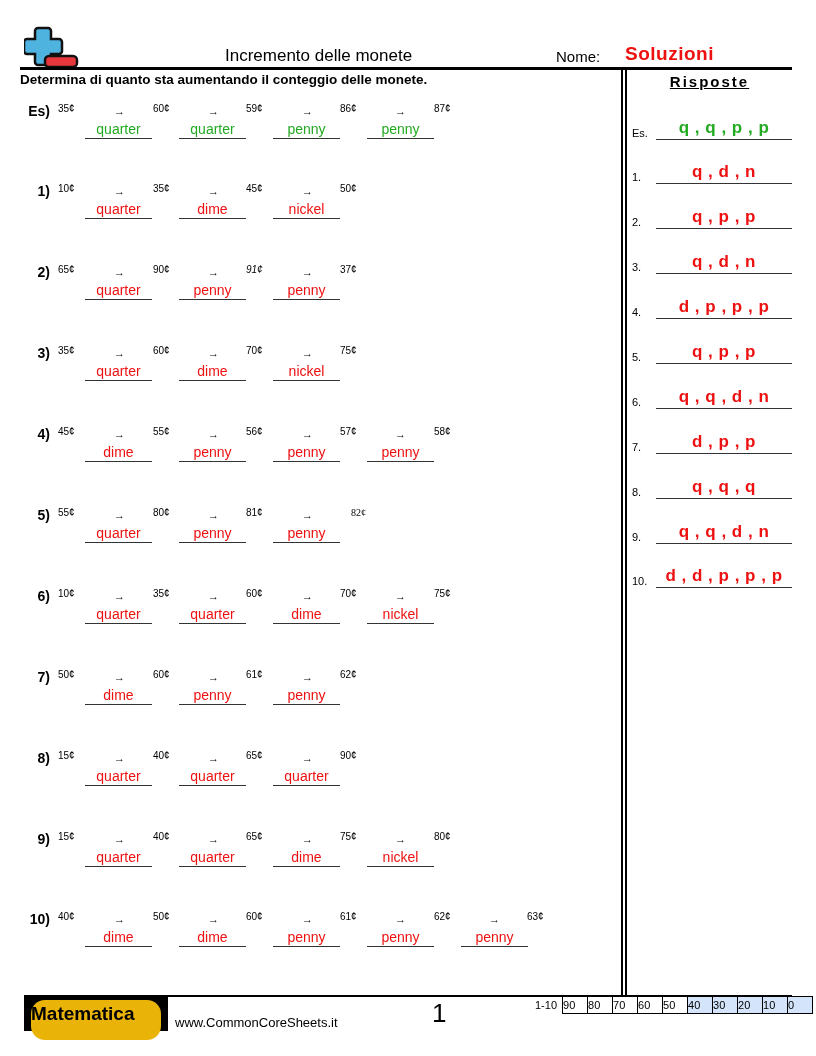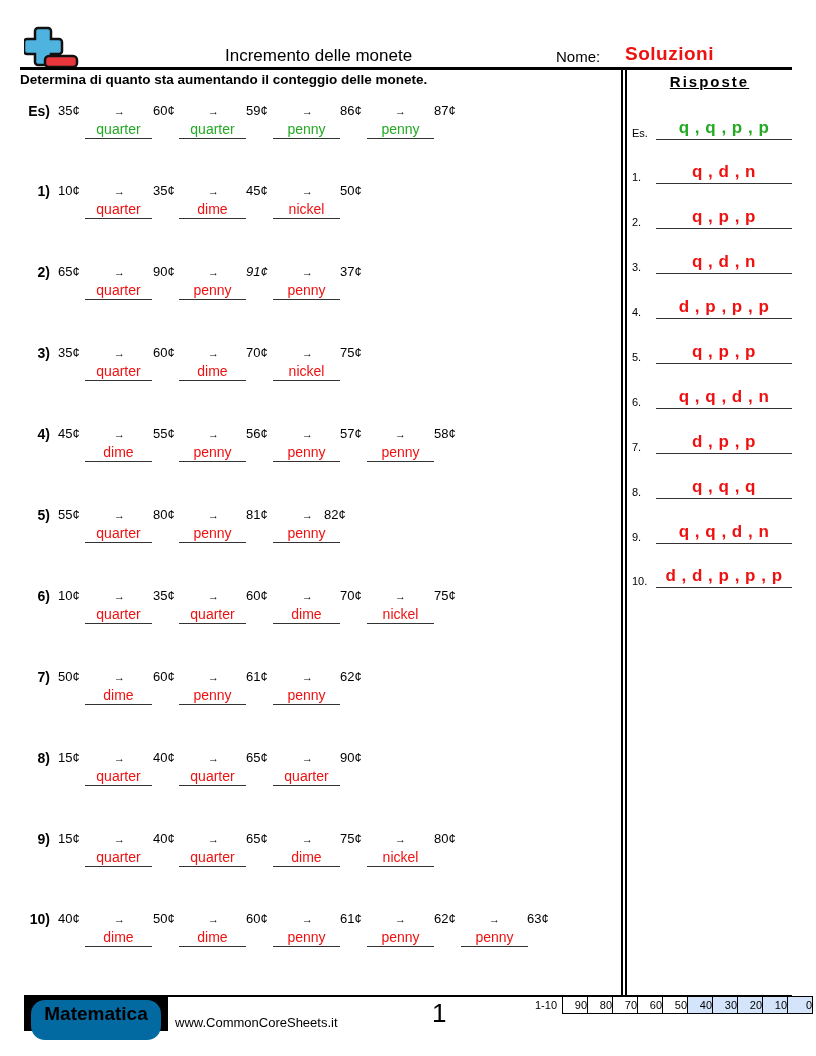--- a/index.html
+++ b/index.html
@@ -10,39 +10,39 @@
   .nome-label{left:556px;top:48px;font-size:15px;}
   .nome-value{left:625px;top:43px;font-size:19px;font-weight:bold;color:#ee1111;letter-spacing:0.5px;}
   .topline{left:20px;top:67px;width:772px;height:3px;background:#000;}
   .instructions{left:20px;top:72px;font-size:13.5px;font-weight:bold;}
   .vline1{left:621px;top:67px;width:2px;height:930px;background:#000;}
   .vline2{left:625px;top:67px;width:2px;height:930px;background:#000;}
   .risposte{left:627px;top:73px;width:165px;text-align:center;font-size:15px;font-weight:bold;letter-spacing:2px;}
   .risposte span{text-decoration:underline;}
   .row{position:absolute;left:0;width:620px;height:50px;}
   .rnum{position:absolute;left:20px;width:30px;text-align:right;font-weight:bold;font-size:14px;top:0;}
-  .val{position:absolute;top:0;font-size:13px;}
+  .val{position:absolute;top:0;font-size:10px;}
   .arrow{position:absolute;top:0;font-size:11px;line-height:17px;}
   .lab{position:absolute;top:18px;width:67px;height:17px;border-bottom:1.5px solid #333;text-align:center;font-size:14px;line-height:17px;}
   .lab.green{color:#22aa22;}
   .lab.red{color:#ee1111;}
   .ans{position:absolute;left:630px;width:162px;height:22px;}
   .ans .n{position:absolute;left:2px;bottom:1px;font-size:11px;}
   .ans .line{position:absolute;left:26px;right:0;bottom:0;height:1px;border-bottom:1.5px solid #333;text-align:center;font-size:17px;font-weight:bold;line-height:20px;letter-spacing:0.5px;}
   .ans .line.green{color:#22aa22;}
   .ans .line.red{color:#ee1111;}
   .ans .line span{position:relative;top:-20px;}
   .bottomline{left:168px;top:995px;width:624px;height:1.5px;background:#000;}
   .brandbox{left:24px;top:995px;width:144px;height:36px;background:#000;}
-  .brandpill{left:31px;top:1000px;width:130px;height:40px;background:#0369a1;border-radius:14px;text-align:center;font-weight:bold;font-size:19px;line-height:28px;}
+  .brandpill{left:31px;top:1000px;width:130px;height:40px;background:#eab308;border-radius:14px;font-weight:bold;font-size:19px;line-height:28px;}
   .site{left:175px;top:1015px;font-size:13px;}
   .pagenum{left:432px;top:998px;font-size:26px;}
   .score{left:530px;top:996px;height:18px;display:flex;font-size:11px;}
   .score .lbl{padding:0 5px;line-height:18px;}
-  .score .cell{width:24px;border:1px solid #000;border-left:none;text-align:right;line-height:16px;}
+  .score .cell{width:24px;border:1px solid #000;border-left:none;text-align:left;line-height:16px;}
   .score .cell.first{border-left:1px solid #000;}
   .score .cell.blue{background:#d4e4fa;}
 </style>
 </head>
 <body>
 
 <svg class="abs logo" viewBox="0 0 56 42">
   <path d="M14 2 h10 a3 3 0 0 1 3 3 v8 h8 a3 3 0 0 1 3 3 v9 a3 3 0 0 1 -3 3 h-8 v8 a3 3 0 0 1 -3 3 h-10 a3 3 0 0 1 -3 -3 v-8 h-8 a3 3 0 0 1 -3 -3 v-9 a3 3 0 0 1 3 -3 h8 v-8 a3 3 0 0 1 3 -3 z" fill="#4fb3e0" stroke="#111" stroke-width="2.5"></path>
   <rect x="21" y="30" width="32" height="11" rx="4" fill="#e8373c" stroke="#111" stroke-width="2.5"></rect>
 </svg>
@@ -128,21 +128,21 @@
       <span class="lab red" style="left: 367px;">penny</span>
     </div>
     <div class="row" style="top: 507px;">
       <span class="rnum">5)</span>
       <span class="val" style="left: 58px;">55¢</span>
       <span class="arrow" style="left: 114px;">→</span>
       <span class="val" style="left: 153px;">80¢</span>
       <span class="arrow" style="left: 208px;">→</span>
       <span class="val" style="left: 246px;">81¢</span>
       <span class="arrow" style="left: 302px;">→</span>
-      <span class="val" style="left: 324px;">82¢</span>
+      <span class="val" style="left: 351px; font-family: Liberation Serif, serif;">82¢</span>
       <span class="lab red" style="left: 85px;">quarter</span>
       <span class="lab red" style="left: 179px;">penny</span>
       <span class="lab red" style="left: 273px;">penny</span>
     </div>
     <div class="row" style="top: 588px;">
       <span class="rnum">6)</span>
       <span class="val" style="left: 58px;">10¢</span>
       <span class="arrow" style="left: 114px;">→</span>
       <span class="val" style="left: 153px;">35¢</span>
       <span class="arrow" style="left: 208px;">→</span>

